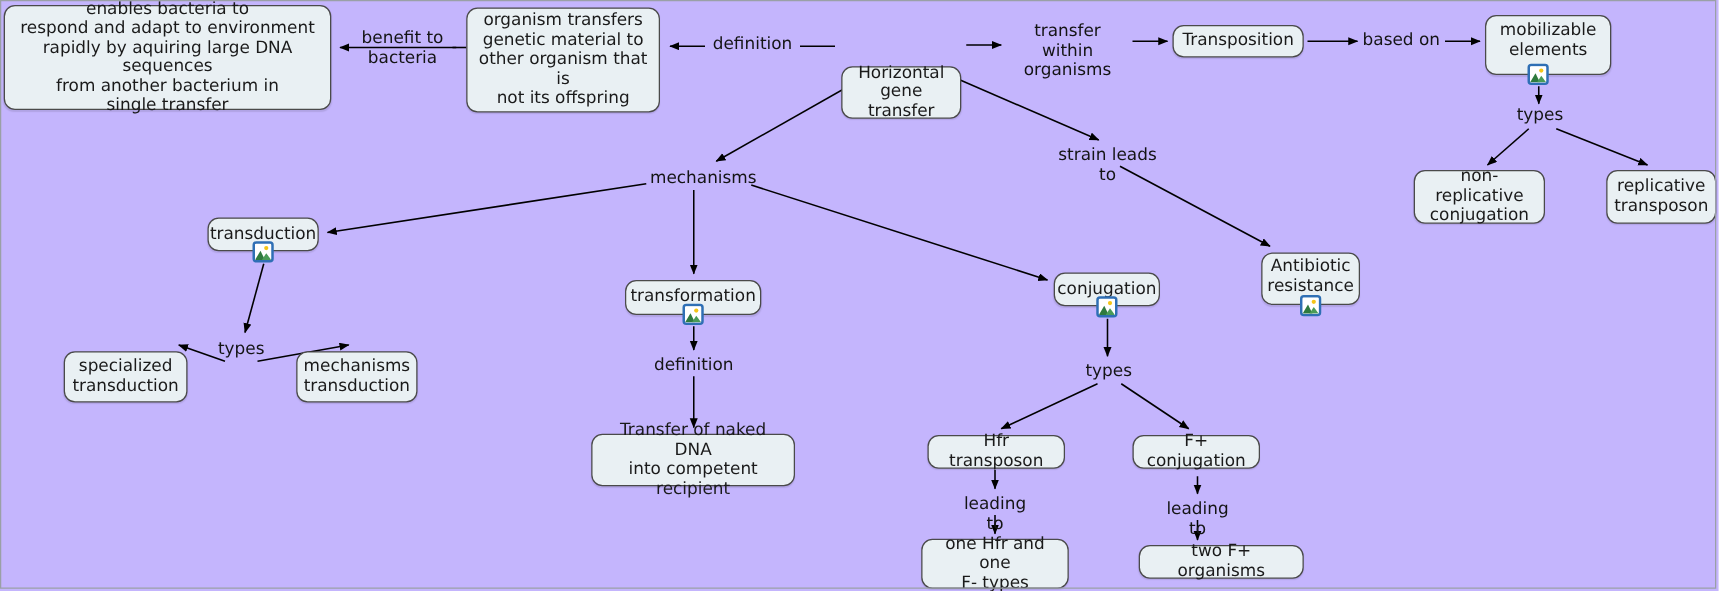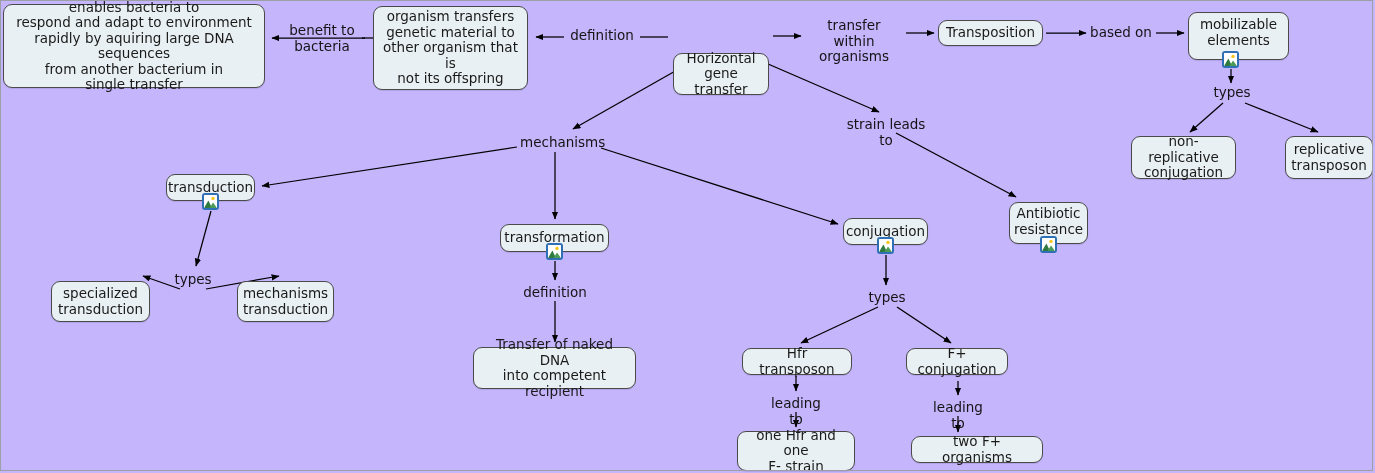--- a/index.html
+++ b/index.html
@@ -162,21 +162,21 @@
   <div class="node" style="left:843px;top:218px;width:85px;height:27px;">conjugation</div>
 
   <div class="node" style="left:1009px;top:202px;width:79px;height:42px;align-items:flex-start;padding-top:3px;">Antibiotic
 resistance</div>
 
   <div class="node" style="left:742px;top:348px;width:110px;height:27px;">Hfr transposon</div>
 
   <div class="node" style="left:906px;top:348px;width:102px;height:27px;">F+ conjugation</div>
 
   <div class="node" style="left:737px;top:431px;width:118px;height:40px;">one Hfr and one
-F- strain</div>
+F- types</div>
 
   <div class="node" style="left:893px;top:436px;width:132px;height:27px;margin-left:18px;">two F+ organisms</div>
 
   <div class="label" style="left:288px;top:23px;width:68px;">benefit to
 bacteria</div>
   <div class="label" style="left:570px;top:28px;width:64px;">definition</div>
   <div class="label" style="left:806px;top:18px;width:96px;">transfer within
 organisms</div>
   <div class="label" style="left:1090px;top:25px;width:62px;">based on</div>
   <div class="label" style="left:1213px;top:85px;width:38px;">types</div>

